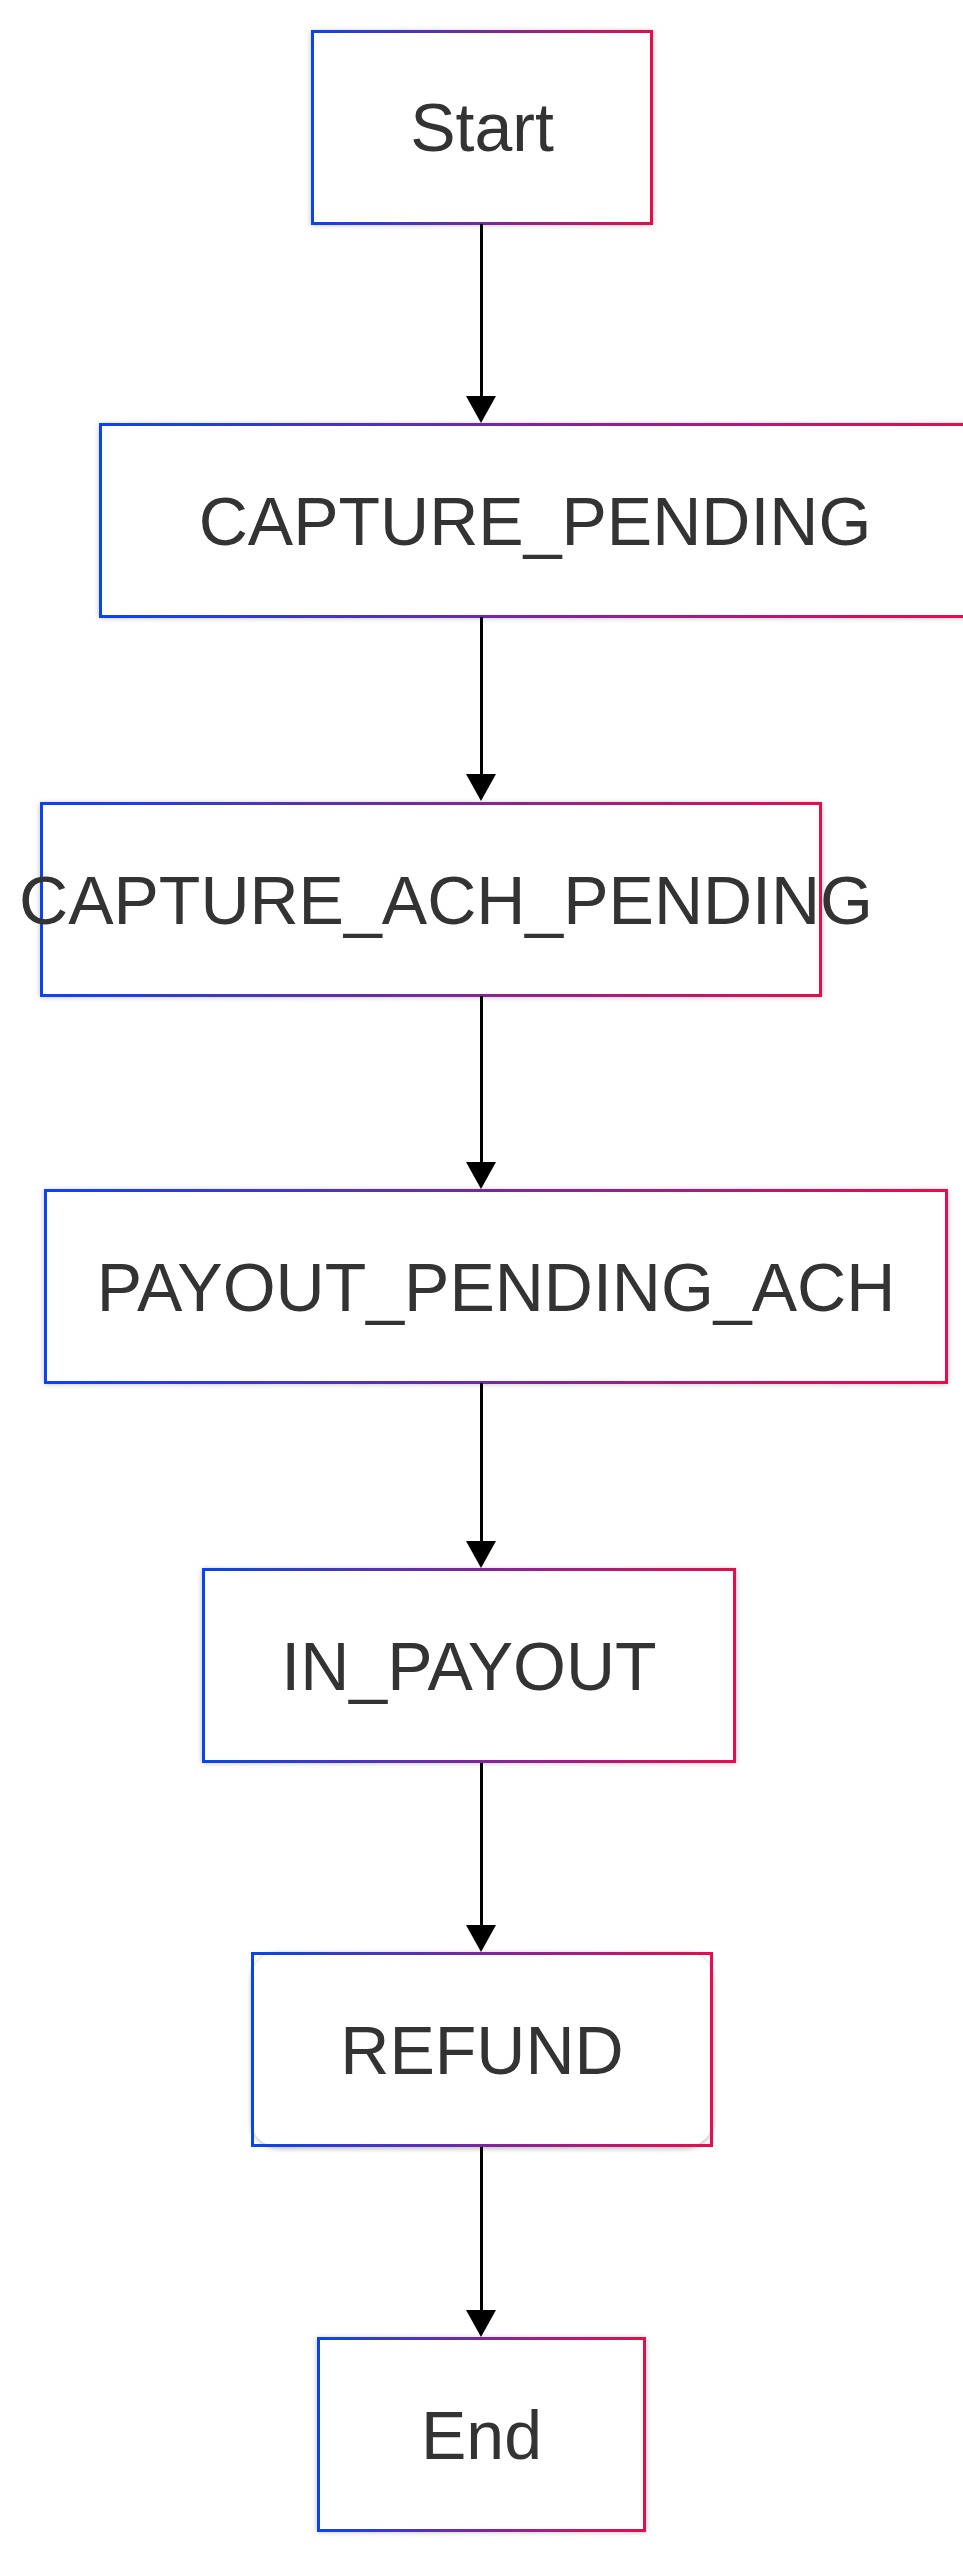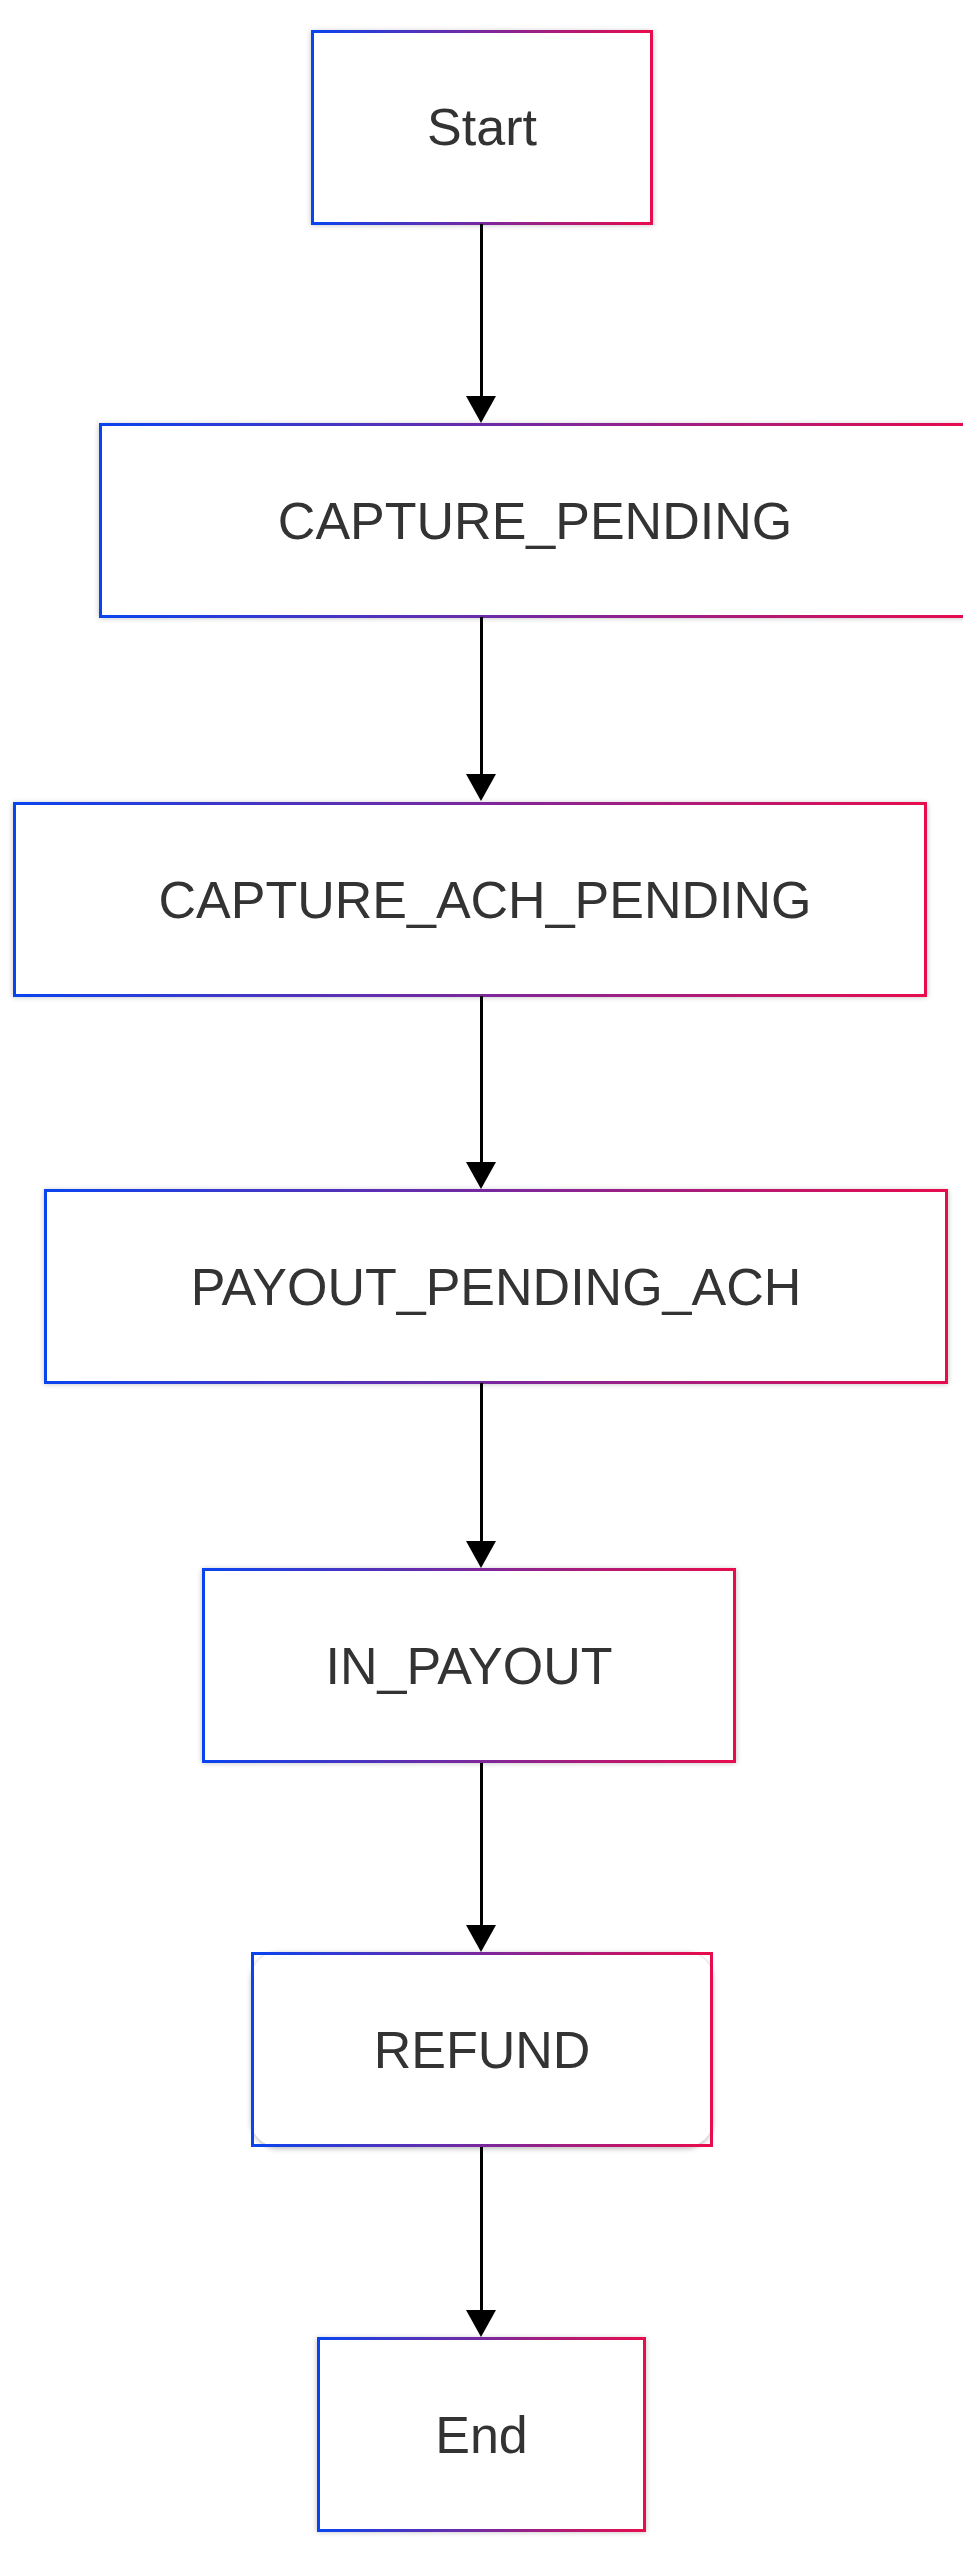--- a/index.html
+++ b/index.html
@@ -21,28 +21,28 @@
     box-sizing: border-box;
     background: var(--node-fill, #ffffff);
     border: 3.4px solid transparent;
     border-image: linear-gradient(90deg, var(--gradient-left, #0a44ef), var(--gradient-right, #e80c4d)) 1;
     box-shadow: 0 1.3px 5.4px rgba(0, 0, 0, 0.25);
     display: flex;
     align-items: center;
     justify-content: center;
   }
   .node-label {
-    font-size: 52px;
+    font-size: 68px;
     color: var(--text, #333333);
     white-space: nowrap;
     text-align: center;
   }
   .n1 { left: 311px; top: 29.5px;   width: 342px;  }
   .n2 { left: 99px; top: 423px;  width: 872px; }
-  .n3 { left: 13px;  top: 802px; width: 914px; padding-left: 30px; }
+  .n3 { left: 40px;  top: 802px; width: 782px; padding-left: 30px; }
   .n4 { left: 44px;  top: 1189px; width: 904px; }
   .n5 { left: 202px; top: 1568px; width: 534px;  }
   .n6 { left: 251px; top: 1952px; width: 462px; border-radius: 27px;  }
   .n7 { left: 317px; top: 2337px; width: 329px; justify-content: center;  }
 
   .edge {
     position: absolute;
     left: 466px;
     width: 31px;
   }

